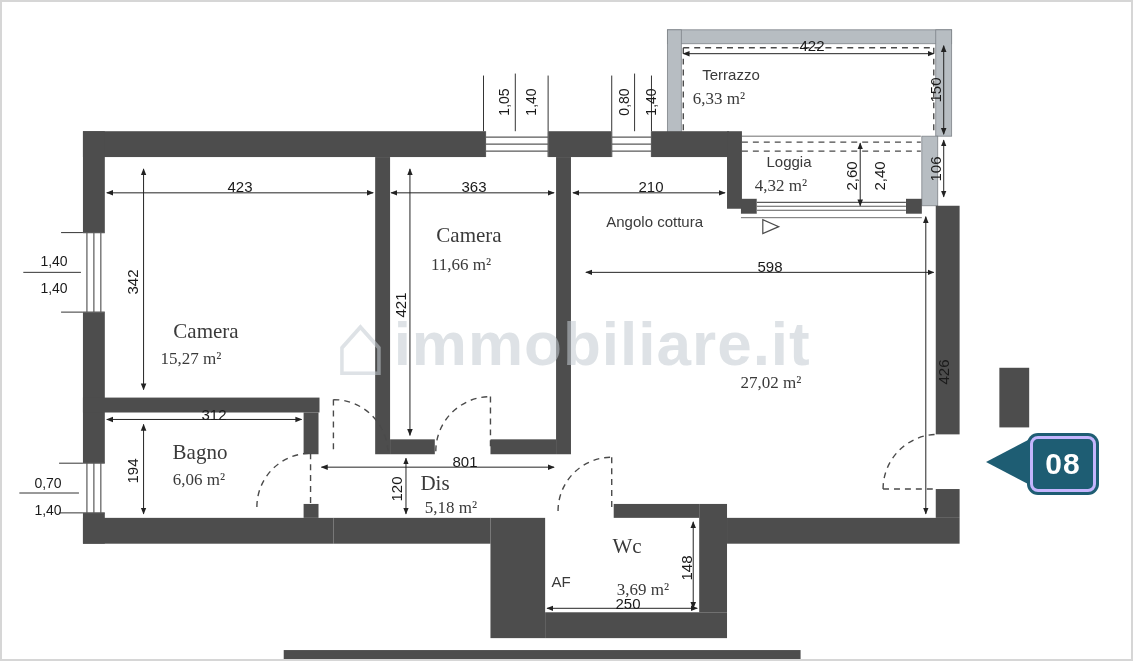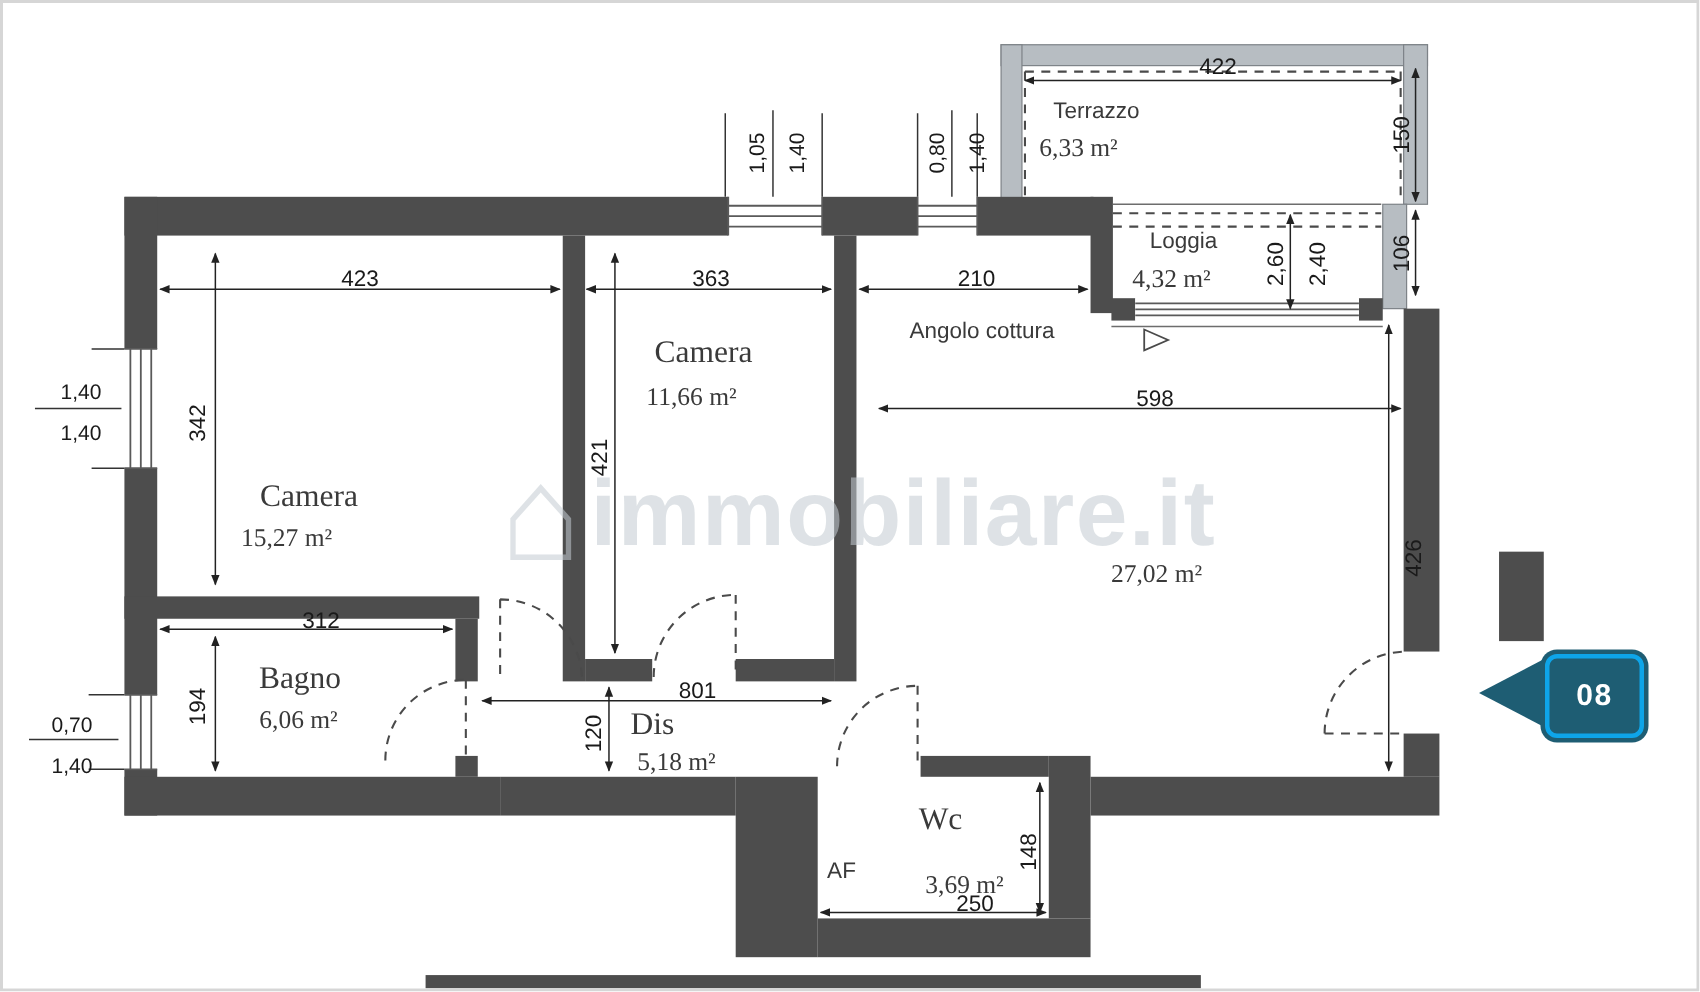--- a/index.html
+++ b/index.html
@@ -27,24 +27,24 @@
   .wrap{white-space:normal;width:100px;text-align:right;line-height:1.25;}
   .watermark{
     position:absolute;left:570px;top:341px;transform:translate(-50%,-50%);
     display:flex;align-items:center;gap:6px;color:var(--watermark,#c4ccd2);
     opacity:0.55;pointer-events:none;
   }
   .watermark .house{font-size:90px;line-height:0;}
   .watermark .wm-text{font-size:62px;font-weight:bold;letter-spacing:1px;}
   .badge{
     position:absolute;left:1028px;top:434px;width:60px;height:50px;
-    background:var(--accent,#1e5d73);border:3px solid #0ea5e9;border-radius:8px;
+    background:var(--accent,#1e5d73);border:3px solid #c4b5fd;border-radius:8px;
     box-shadow:0 0 0 3px var(--accent,#1e5d73);
     display:flex;align-items:center;justify-content:center;
-    color:#fff;font-size:20px;font-weight:bold;letter-spacing:1px;
+    color:#fff;font-size:30px;font-weight:bold;letter-spacing:1px;
   }
   .badge-arrow{
     position:absolute;left:984px;top:437px;width:0;height:0;
     border-right:44px solid var(--accent,#1e5d73);
     border-top:23px solid transparent;border-bottom:23px solid transparent;
   }
 </style>
 </head>
 <body>
 
@@ -171,21 +171,21 @@
   <div class="lbl area" style="left:641px;top:588px">3,69 m²</div>
   <div class="lbl room-sm" style="left:559px;top:579px">AF</div>
 
   <div class="lbl dim-lbl" style="left:810px;top:43px">422</div>
   <div class="lbl dim-lbl" style="left:238px;top:184px">423</div>
   <div class="lbl dim-lbl" style="left:472px;top:184px">363</div>
   <div class="lbl dim-lbl" style="left:649px;top:184px">210</div>
   <div class="lbl dim-lbl" style="left:768px;top:264px">598</div>
   <div class="lbl dim-lbl" style="left:212px;top:412px">312</div>
   <div class="lbl dim-lbl" style="left:463px;top:459px">801</div>
-  <div class="lbl dim-lbl" style="left:648px;top:601px">250</div>
+  <div class="lbl dim-lbl" style="left:626px;top:601px">250</div>
 
   <div class="lbl dim-lbl rot" style="left:130px;top:280px">342</div>
   <div class="lbl dim-lbl rot" style="left:398px;top:303px">421</div>
   <div class="lbl dim-lbl rot" style="left:941px;top:370px">426</div>
   <div class="lbl dim-lbl rot" style="left:130px;top:469px">194</div>
   <div class="lbl dim-lbl rot" style="left:394px;top:487px">120</div>
   <div class="lbl dim-lbl rot" style="left:684px;top:566px">148</div>
   <div class="lbl dim-lbl rot" style="left:933px;top:88px">150</div>
   <div class="lbl dim-lbl rot" style="left:933px;top:167px">106</div>
   <div class="lbl dim-lbl rot" style="left:849px;top:174px">2,60</div>

